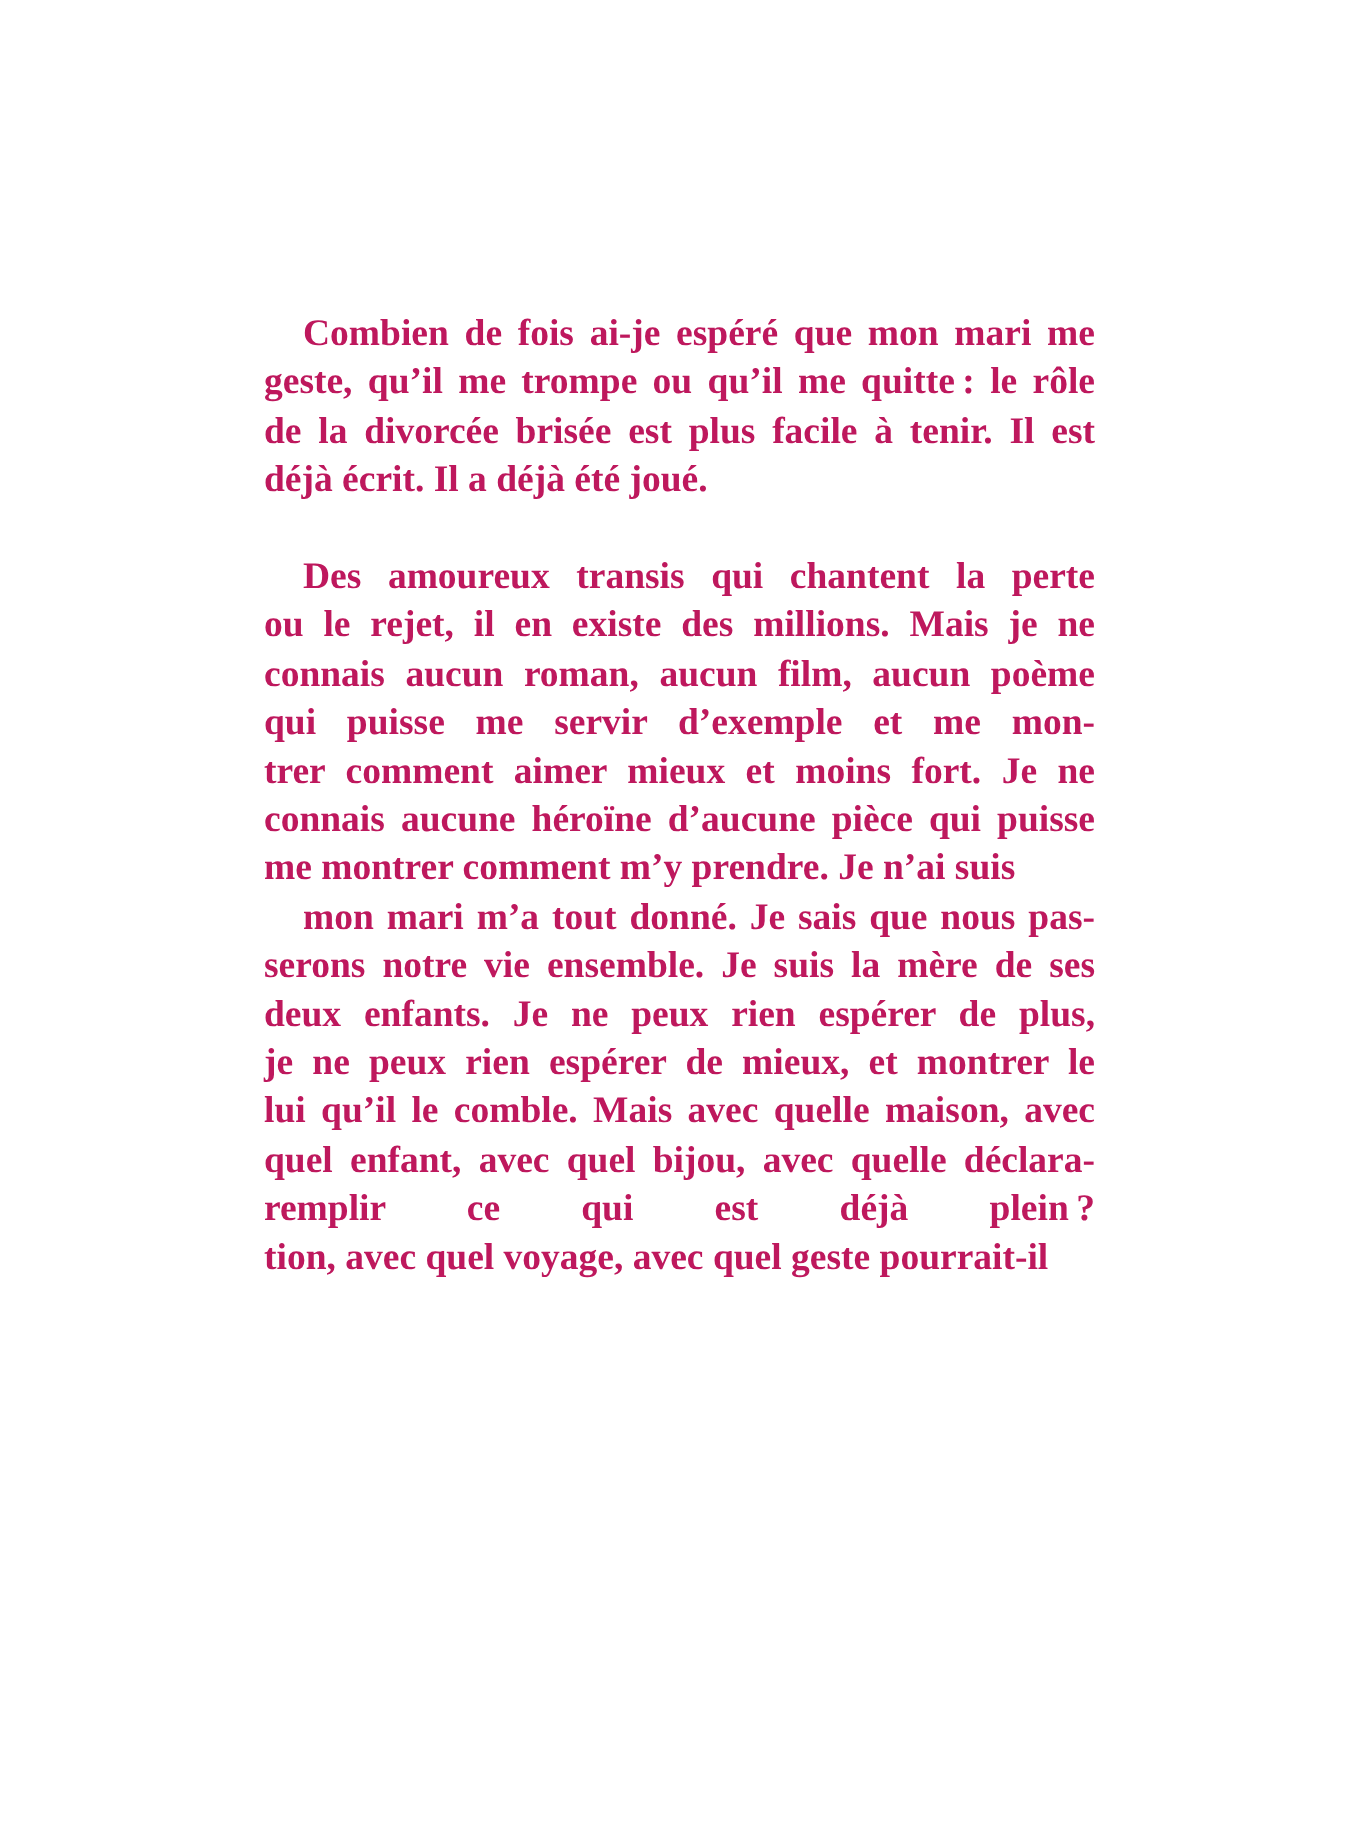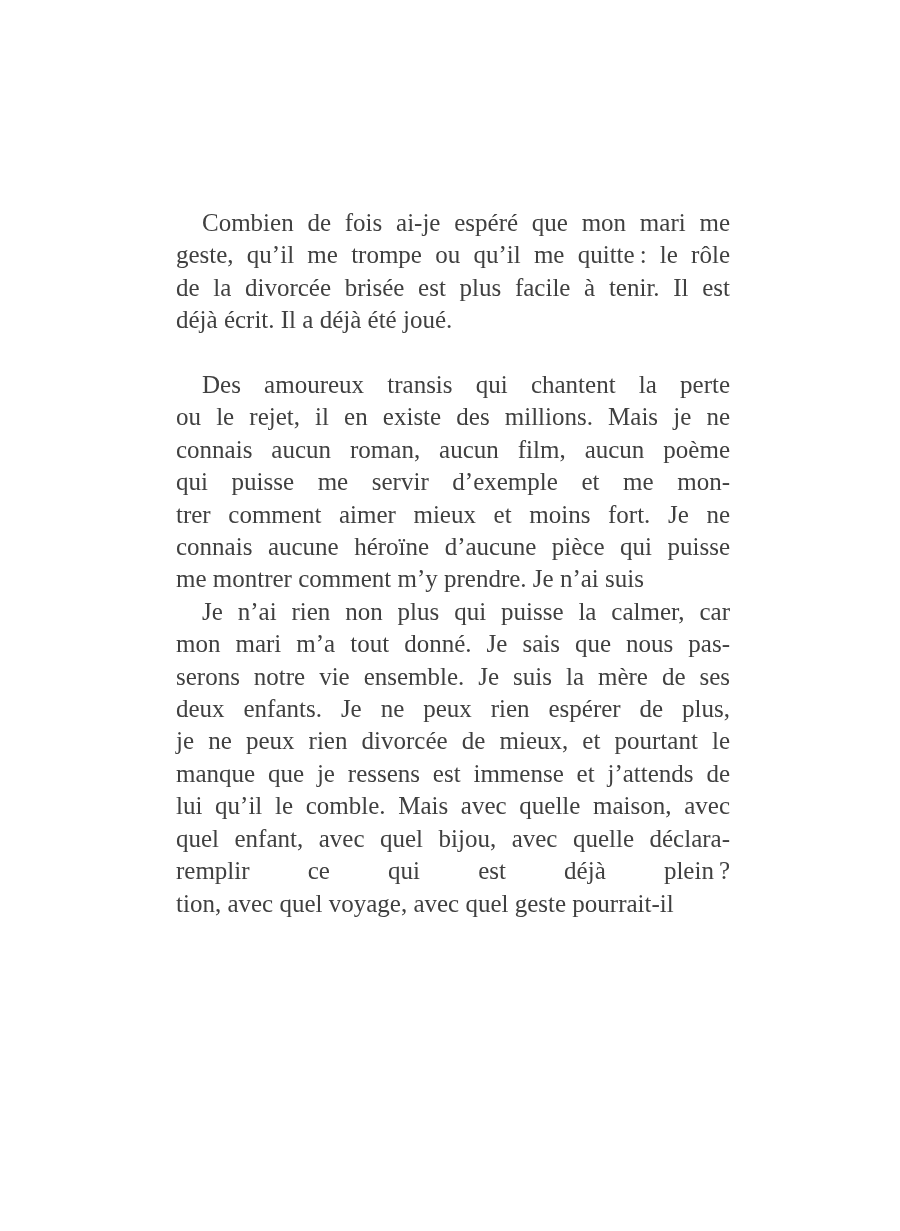--- a/index.html
+++ b/index.html
@@ -19,21 +19,22 @@
     background: #ffffff;
   }
   .text-column {
     position: absolute;
     left: 176px;
     top: 207px;
     width: 554px;
     font-family: "Liberation Serif", "DejaVu Serif", serif;
     font-size: 25px;
     line-height: 32.4px;
-    color: #404040;
+    color: #be185d;
+    font-weight: bold;
     -webkit-font-smoothing: antialiased;
   }
   .paragraph {
     margin: 0;
     padding: 0;
   }
   .paragraph.gap-after {
     margin-bottom: 32.4px;
   }
   .text-line {
@@ -62,25 +63,23 @@
     <div class="paragraph">
         <div class="text-line">Des amoureux transis qui chantent la perte</div>
         <div class="text-line">ou le rejet, il en existe des millions. Mais je ne</div>
         <div class="text-line">connais aucun roman, aucun film, aucun poème</div>
         <div class="text-line">qui puisse me servir d’exemple et me mon-</div>
         <div class="text-line">trer comment aimer mieux et moins fort. Je ne</div>
         <div class="text-line">connais aucune héroïne d’aucune pièce qui puisse</div>
         <div class="text-line">me montrer comment m’y prendre. Je n’ai suis</div>
       </div>
     <div class="paragraph">
-        <div class="text-line">Je n’ai rien non plus qui puisse la calmer, car</div>
         <div class="text-line">mon mari m’a tout donné. Je sais que nous pas-</div>
         <div class="text-line">serons notre vie ensemble. Je suis la mère de ses</div>
         <div class="text-line">deux enfants. Je ne peux rien espérer de plus,</div>
-        <div class="text-line">je ne peux rien divorcée de mieux, et pourtant le</div>
-        <div class="text-line">manque que je ressens est immense et j’attends de</div>
+        <div class="text-line">je ne peux rien espérer de mieux, et montrer le</div>
         <div class="text-line">lui qu’il le comble. Mais avec quelle maison, avec</div>
         <div class="text-line">quel enfant, avec quel bijou, avec quelle déclara-</div>
         <div class="text-line">remplir ce qui est déjà plein ?</div>
         <div class="text-line">tion, avec quel voyage, avec quel geste pourrait-il</div>
       </div>
   </div>
 </div>
 
 </body></html>

